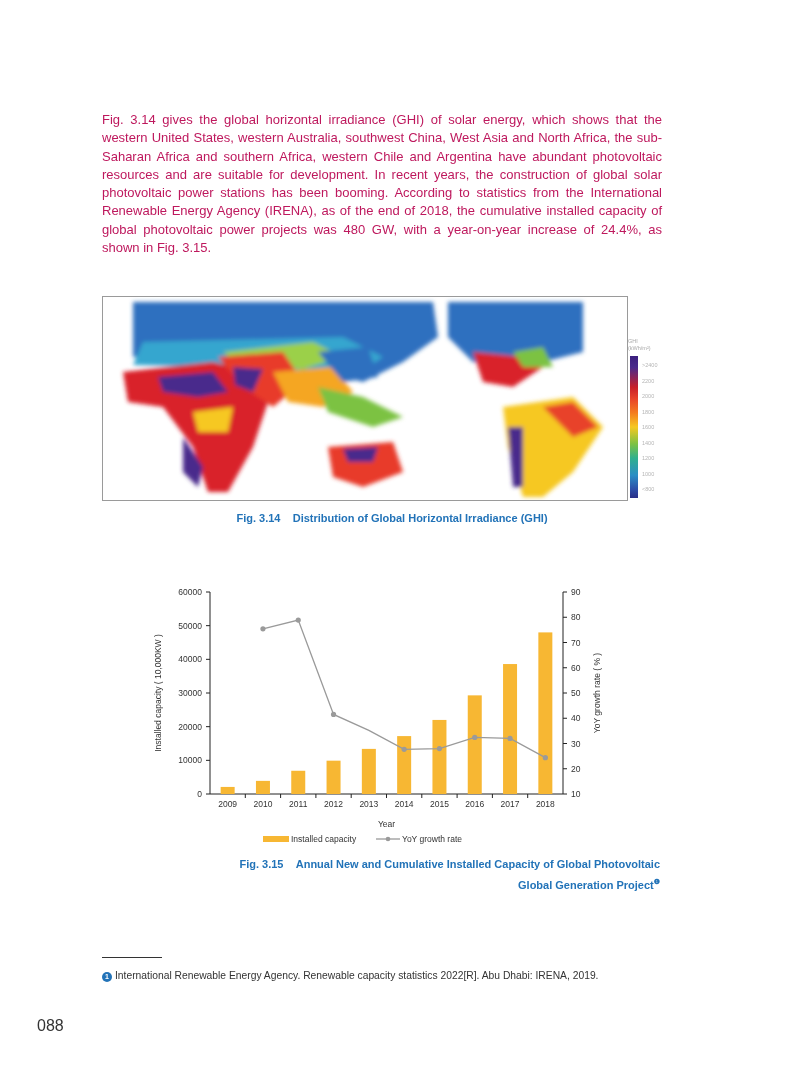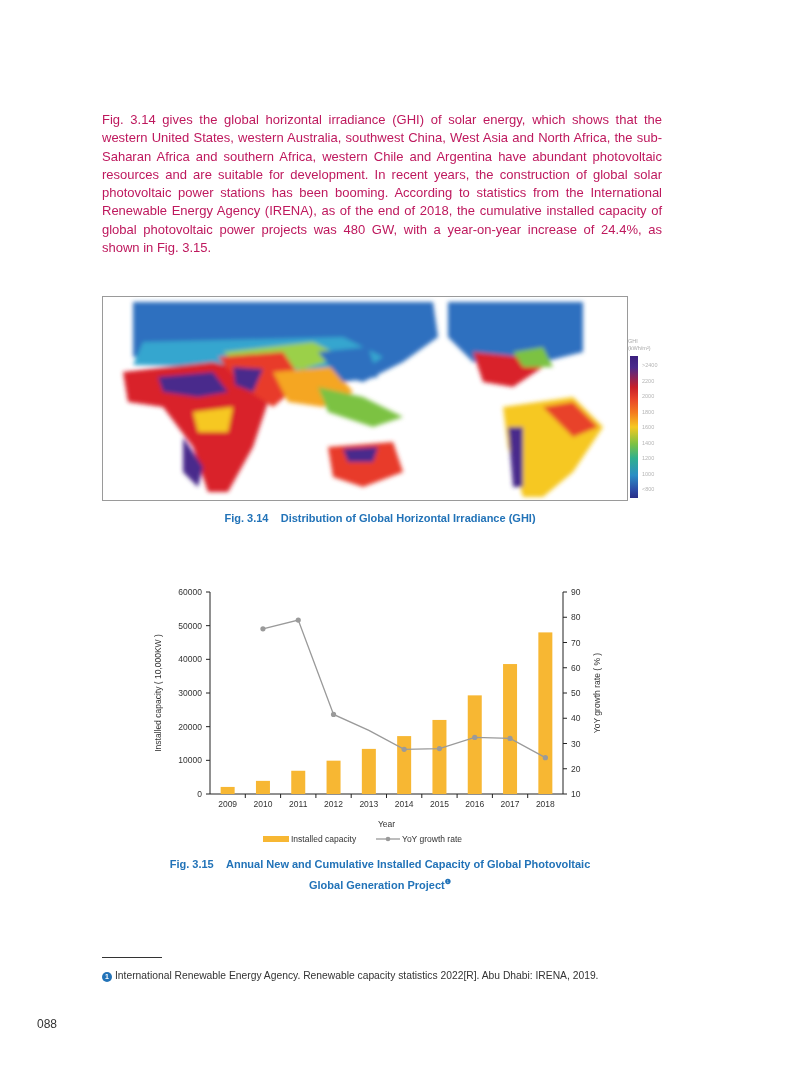--- a/index.html
+++ b/index.html
@@ -8,29 +8,29 @@
   #para { position:absolute; left:102px; top:111px; width:560px; font-size:13px;
           line-height:18.3px; text-align:justify; color:#be185d; margin:0; }
   #map-frame { position:absolute; left:102px; top:296px; width:524px; height:203px;
                border:1px solid #9a9a9a; background:#fff; overflow:hidden; }
   #map-svg { position:absolute; left:0; top:0; }
   #legend-bar { position:absolute; left:630px; top:356px; width:8px; height:142px;
     background:linear-gradient(to bottom,#3b1f7e 0%,#4a2a8c 8%,#c81f2a 22%,#e8432a 30%,#f47c20 40%,#f6c820 50%,#7cc243 62%,#2fb08e 72%,#2b8ec5 84%,#2d4ea8 94%,#2a2f88 100%); }
   .leg-t { position:absolute; font-size:5.5px; color:#b5b5b5; left:642px; }
   #leg-title { position:absolute; left:628px; top:338px; font-size:5.5px; color:#aaa; line-height:7px; }
   .cap { position:absolute; color:#2273b8; font-weight:bold; font-size:11px; text-align:center; }
-  #cap1 { left:100px; width:560px; top:512px; }
-  #cap2 { left:100px; width:560px; top:856px; line-height:17px; }
+  #cap1 { left:112px; width:560px; top:512px; }
+  #cap2 { left:100px; width:560px; top:856px; line-height:17px;text-align:right; }
   #cap2 sup { font-size:7px; }
   #chart { position:absolute; left:140px; top:580px; }
   #fn-line { position:absolute; left:102px; top:957px; width:60px; height:1px; background:#333; }
   #fn { position:absolute; left:102px; top:970px; font-size:10.3px; color:#333; }
   #fn .num { display:inline-block; width:10px; height:10px; border-radius:50%; background:#2273b8;
              color:#fff; font-size:7px; text-align:center; line-height:10px; font-weight:bold; margin-right:3px; vertical-align:0; }
-  #pageno { position:absolute; left:37px; top:1017px; font-size:12px; color:#333; }
+  #pageno { position:absolute; left:37px; top:1017px; font-size:16px; color:#333; }
 </style>
 </head>
 <body>
 
 <p id="para">Fig. 3.14 gives the global horizontal irradiance (GHI) of solar energy, which shows that the western United States, western Australia, southwest China, West Asia and North Africa, the sub-Saharan Africa and southern Africa, western Chile and Argentina have abundant photovoltaic resources and are suitable for development. In recent years, the construction of global solar photovoltaic power stations has been booming. According to statistics from the International Renewable Energy Agency (IRENA), as of the end of 2018, the cumulative installed capacity of global photovoltaic power projects was 480 GW, with a year-on-year increase of 24.4%, as shown in Fig. 3.15.</p>
 
 <div id="map-frame">
   <svg id="map-svg" width="524" height="203">
     <defs>
       <filter id="blur">

